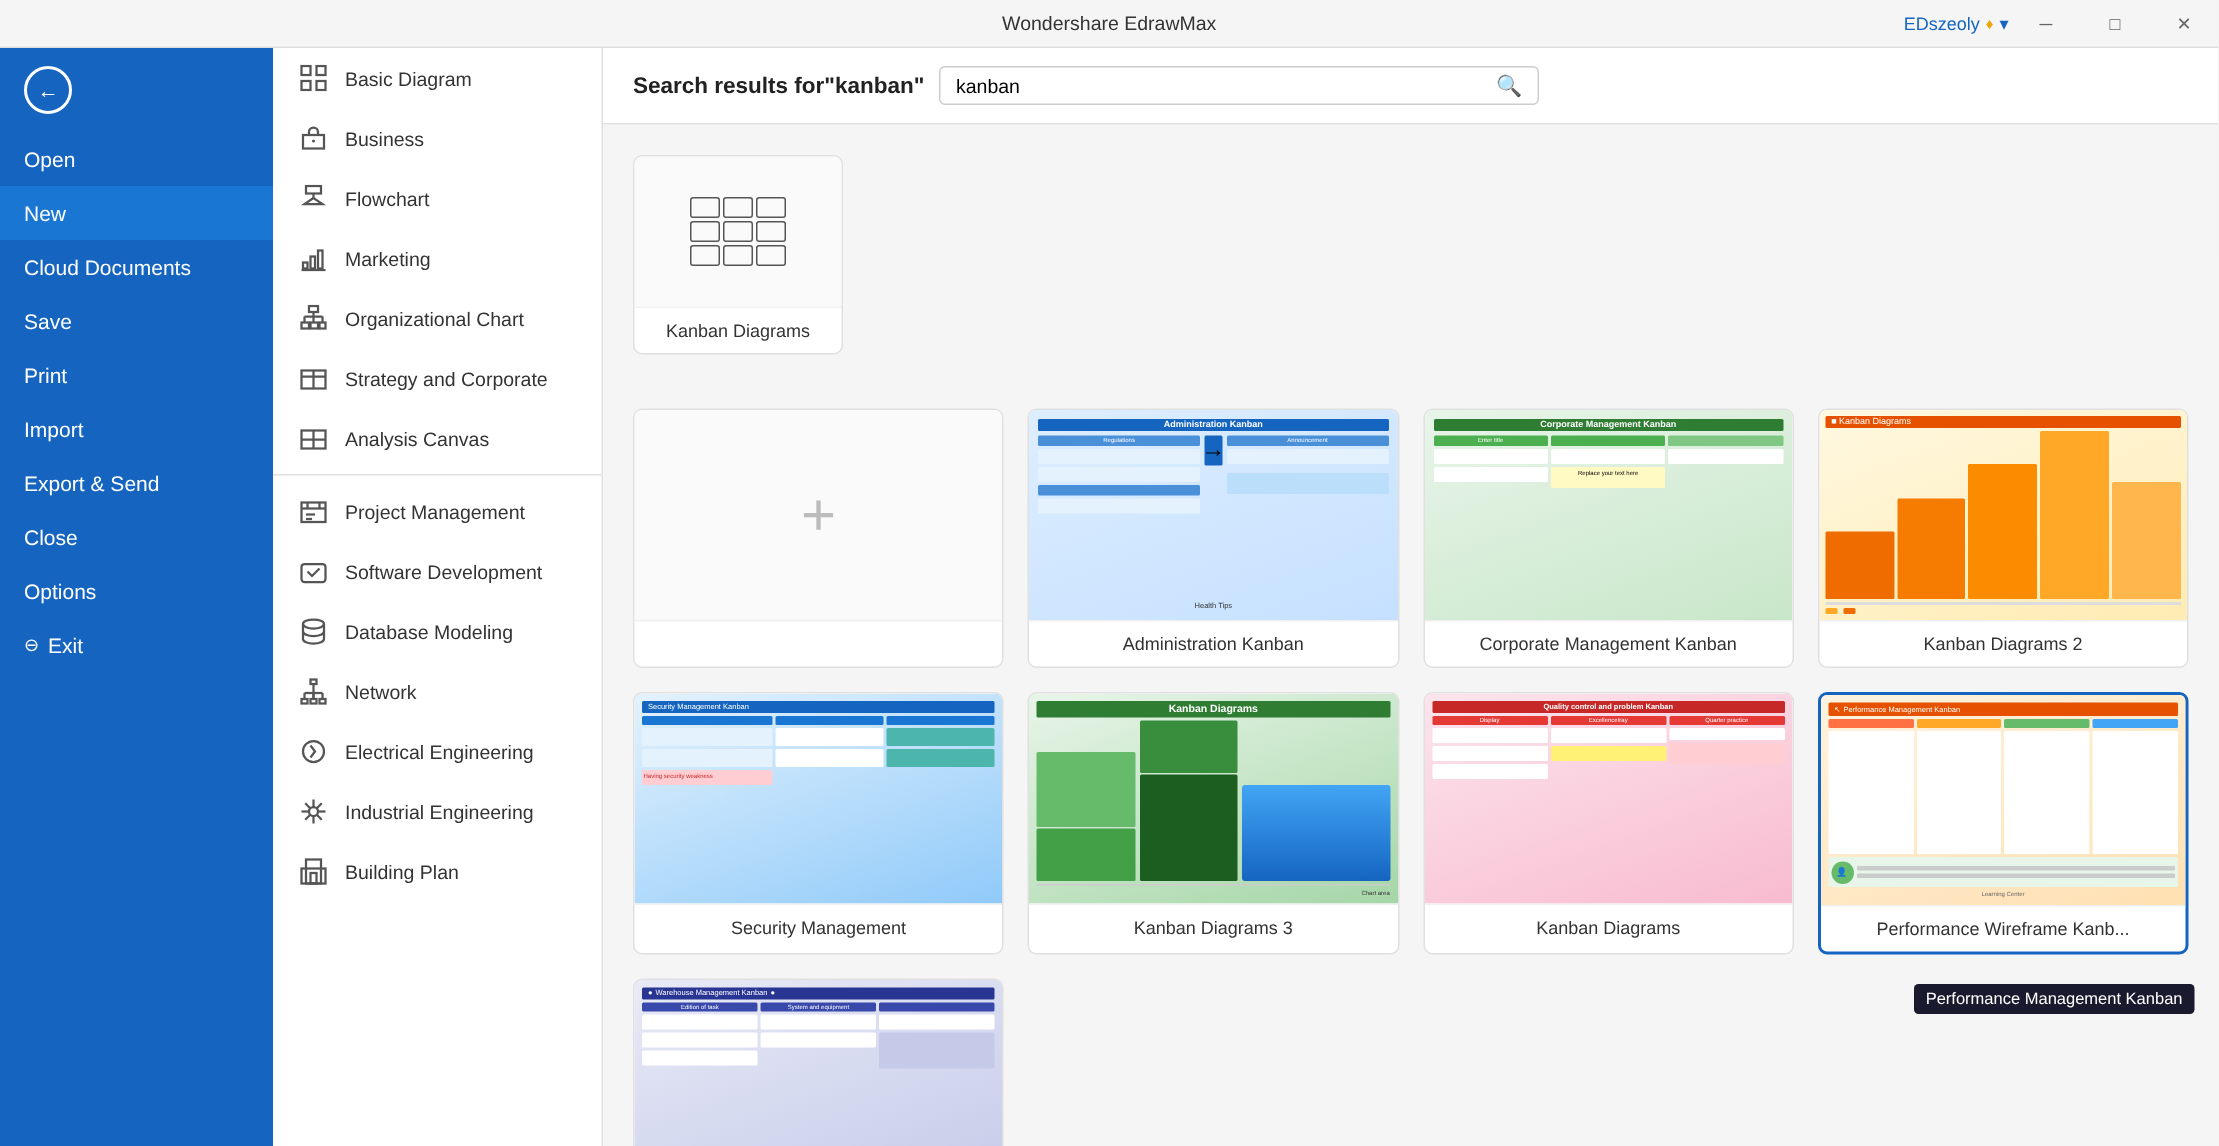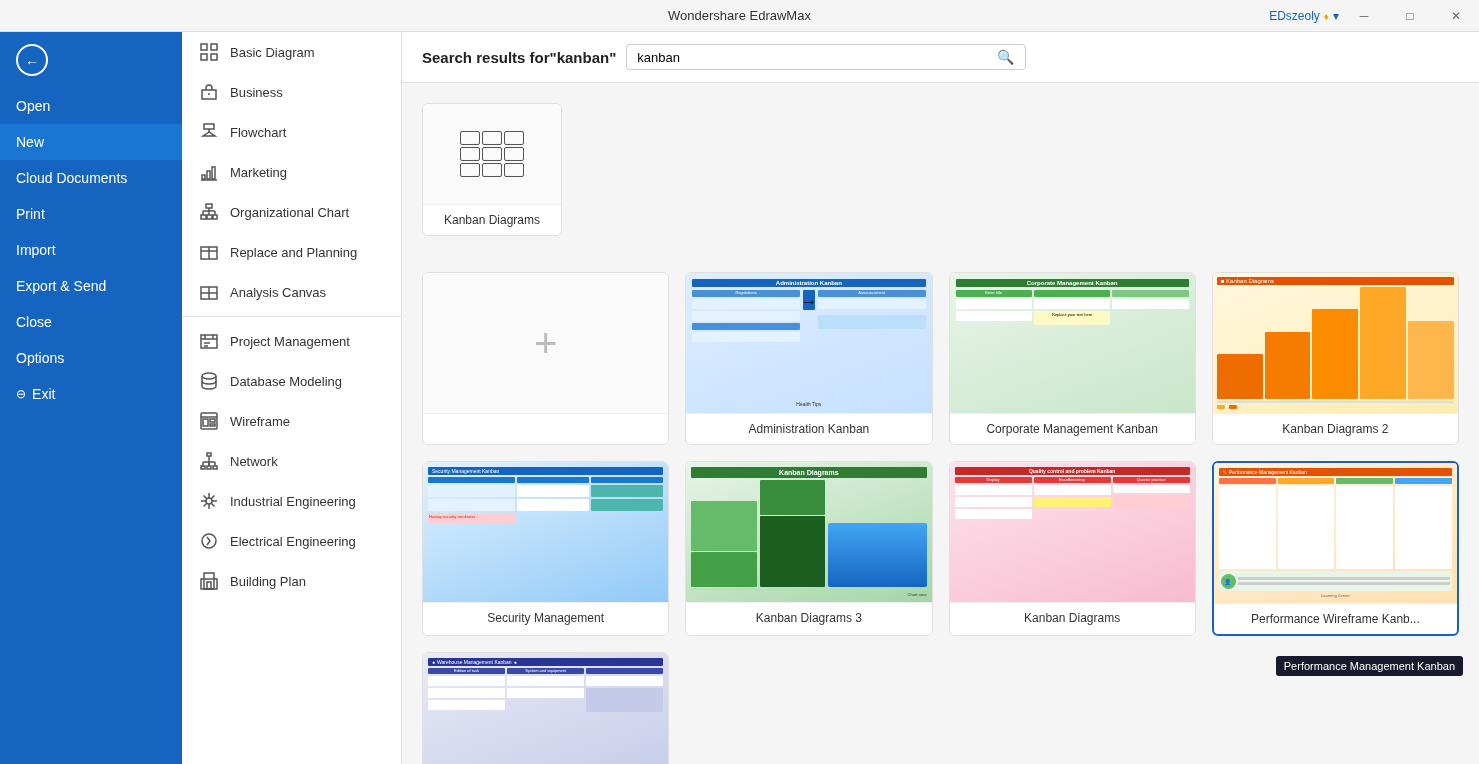--- a/index.html
+++ b/index.html
@@ -258,20 +258,23 @@
     <div class="sidebar-menu-item">
       <span>Open</span>
     </div>
     <div class="sidebar-menu-item active">
       <span>New</span>
     </div>
     <div class="sidebar-menu-item">
       <span>Cloud Documents</span>
     </div>
     <div class="sidebar-menu-item">
+      <span>Save</span>
+    </div>
+    <div class="sidebar-menu-item">
       <span>Print</span>
     </div>
     <div class="sidebar-menu-item">
       <span>Import</span>
     </div>
     <div class="sidebar-menu-item">
       <span>Export &amp; Send</span>
     </div>
     <div class="sidebar-menu-item">
       <span>Close</span>
@@ -345,21 +348,21 @@
       <span>Organizational Chart</span>
     </div>
     <div class="cat-item">
       <div class="cat-icon">
         <svg viewBox="0 0 18 18" fill="none" stroke="#555" stroke-width="1.5">
             <rect x="1" y="4" width="16" height="12"></rect>
             <line x1="1" y1="8" x2="17" y2="8"></line>
             <line x1="9" y1="4" x2="9" y2="16"></line>
           </svg>
       </div>
-      <span>Replace and Planning</span>
+      <span>Strategy and Corporate</span>
     </div>
     <div class="cat-item">
       <div class="cat-icon">
         <svg viewBox="0 0 18 18" fill="none" stroke="#555" stroke-width="1.5">
             <rect x="1" y="4" width="16" height="12"></rect>
             <line x1="1" y1="10" x2="17" y2="10"></line>
             <line x1="9" y1="4" x2="9" y2="16"></line>
           </svg>
       </div>
       <span>Analysis Canvas</span>
@@ -374,83 +377,80 @@
             <line x1="13" y1="3" x2="13" y2="7"></line>
             <line x1="4" y1="11" x2="10" y2="11"></line>
             <line x1="4" y1="14" x2="8" y2="14"></line>
           </svg>
       </div>
       <span>Project Management</span>
     </div>
     <div class="cat-item">
       <div class="cat-icon">
         <svg viewBox="0 0 18 18" fill="none" stroke="#555" stroke-width="1.5">
+            <rect x="1" y="4" width="16" height="12" rx="2"></rect>
+            <polyline points="5,9 8,12 13,7"></polyline>
+          </svg>
+      </div>
+      <span>Software Development</span>
+    </div>
+    <div class="cat-item">
+      <div class="cat-icon">
+        <svg viewBox="0 0 18 18" fill="none" stroke="#555" stroke-width="1.5">
             <ellipse cx="9" cy="4" rx="7" ry="3"></ellipse>
             <path d="M2 4v5c0 1.7 3.1 3 7 3s7-1.3 7-3V4"></path>
             <path d="M2 9v5c0 1.7 3.1 3 7 3s7-1.3 7-3V9"></path>
           </svg>
       </div>
       <span>Database Modeling</span>
-    </div>
-    <div class="cat-item">
-      <div class="cat-icon">
-        <svg viewBox="0 0 18 18" fill="none" stroke="#555" stroke-width="1.5">
-            <rect x="1" y="1" width="16" height="16" rx="1"></rect>
-            <line x1="1" y1="5" x2="17" y2="5"></line>
-            <rect x="3" y="7" width="5" height="7"></rect>
-            <rect x="10" y="7" width="5" height="3"></rect>
-            <rect x="10" y="12" width="5" height="2"></rect>
-          </svg>
-      </div>
-      <span>Wireframe</span>
     </div>
     <div class="cat-item">
       <div class="cat-icon">
         <svg viewBox="0 0 18 18" fill="none" stroke="#555" stroke-width="1.5">
             <rect x="7" y="1" width="4" height="3"></rect>
             <rect x="1" y="14" width="4" height="3"></rect>
             <rect x="7" y="14" width="4" height="3"></rect>
             <rect x="13" y="14" width="4" height="3"></rect>
             <line x1="9" y1="4" x2="9" y2="14"></line>
             <line x1="3" y1="10" x2="15" y2="10"></line>
             <line x1="3" y1="10" x2="3" y2="14"></line>
             <line x1="9" y1="10" x2="9" y2="14"></line>
             <line x1="15" y1="10" x2="15" y2="14"></line>
           </svg>
       </div>
       <span>Network</span>
     </div>
     <div class="cat-item">
       <div class="cat-icon">
         <svg viewBox="0 0 18 18" fill="none" stroke="#555" stroke-width="1.5">
+            <circle cx="9" cy="9" r="7"></circle>
+            <polyline points="7,5 10,9 7,13"></polyline>
+          </svg>
+      </div>
+      <span>Electrical Engineering</span>
+    </div>
+    <div class="cat-item">
+      <div class="cat-icon">
+        <svg viewBox="0 0 18 18" fill="none" stroke="#555" stroke-width="1.5">
             <circle cx="9" cy="9" r="3"></circle>
             <line x1="9" y1="1" x2="9" y2="6"></line>
             <line x1="9" y1="12" x2="9" y2="17"></line>
             <line x1="1" y1="9" x2="6" y2="9"></line>
             <line x1="12" y1="9" x2="17" y2="9"></line>
             <line x1="3.5" y1="3.5" x2="6.8" y2="6.8"></line>
             <line x1="11.2" y1="11.2" x2="14.5" y2="14.5"></line>
             <line x1="14.5" y1="3.5" x2="11.2" y2="6.8"></line>
             <line x1="6.8" y1="11.2" x2="3.5" y2="14.5"></line>
           </svg>
       </div>
       <span>Industrial Engineering</span>
     </div>
     <div class="cat-item">
       <div class="cat-icon">
         <svg viewBox="0 0 18 18" fill="none" stroke="#555" stroke-width="1.5">
-            <circle cx="9" cy="9" r="7"></circle>
-            <polyline points="7,5 10,9 7,13"></polyline>
-          </svg>
-      </div>
-      <span>Electrical Engineering</span>
-    </div>
-    <div class="cat-item">
-      <div class="cat-icon">
-        <svg viewBox="0 0 18 18" fill="none" stroke="#555" stroke-width="1.5">
             <rect x="1" y="7" width="16" height="10"></rect>
             <rect x="4" y="1" width="10" height="16"></rect>
             <rect x="7" y="10" width="4" height="7"></rect>
           </svg>
       </div>
       <span>Building Plan</span>
     </div>
   </div>
 
   <div class="main-content">

